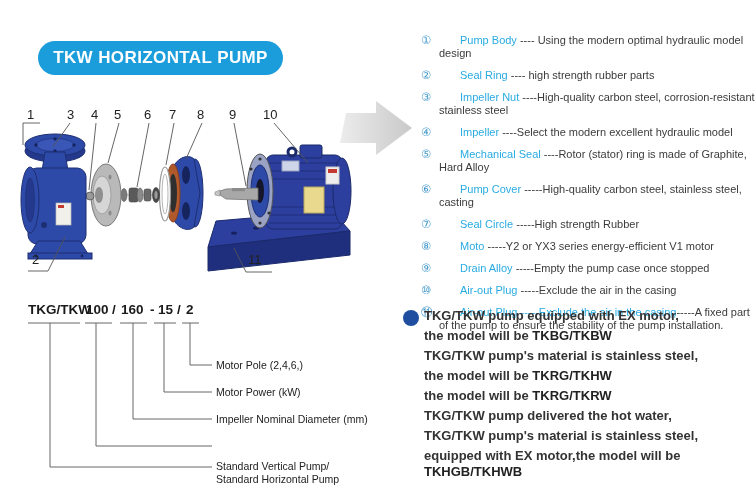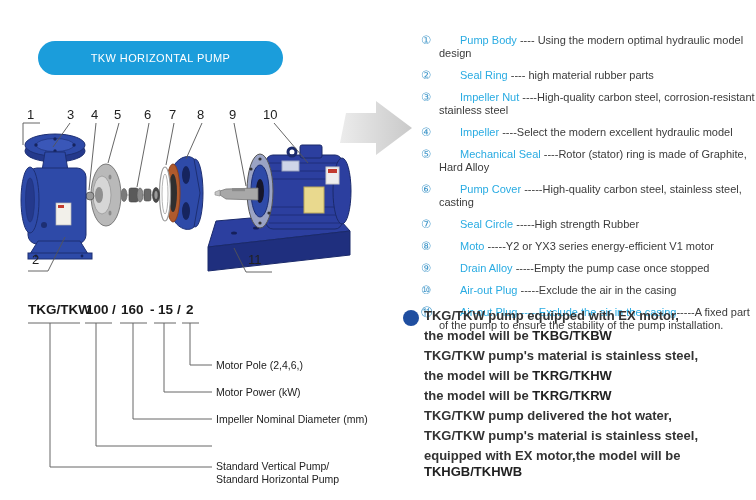--- a/index.html
+++ b/index.html
@@ -1,21 +1,21 @@
 <!DOCTYPE html>
 <html><head>
 <meta charset="utf-8">
 <style>
   html,body{margin:0;padding:0;background:#fff;}
   .page{position:relative;width:756px;height:500px;background:#ffffff;overflow:hidden;
         font-family:"Liberation Sans",sans-serif;color:#333;}
   
   .banner{position:absolute;left:38px;top:41px;width:245px;height:34px;background:#1b9ddb;
           border-radius:17px;display:flex;align-items:center;justify-content:center;}
-  .banner span{color:#fff;font-weight:normal;font-size:11px;letter-spacing:.4px;}
+  .banner span{color:#fff;font-weight:bold;font-size:17px;letter-spacing:.4px;}
   
   .diagram{position:absolute;left:20px;top:95px;width:400px;height:200px;}
   .diagram svg{position:absolute;left:0;top:0;}
   .part-label{position:absolute;font-size:13px;color:#222;line-height:14px;}
   
   .parts-list{position:absolute;left:421px;top:34px;width:335px;list-style:none;margin:0;padding:0;}
   .parts-list li{position:relative;padding-left:18px;margin-bottom:9px;font-size:11px;line-height:13px;color:#3b3b3b;}
   .pnum{position:absolute;left:0;top:0;color:#3f96c9;font-size:11.5px;}
   .pname{color:#29abe2;padding-left:21px;}
   
@@ -168,21 +168,21 @@
     <div class="part-label" style="left:149px;top:13px">7</div>
     <div class="part-label" style="left:177px;top:13px">8</div>
     <div class="part-label" style="left:209px;top:13px">9</div>
     <div class="part-label" style="left:243px;top:13px">10</div>
     <div class="part-label" style="left:12px;top:158px">2</div>
     <div class="part-label" style="left:228px;top:158px">11</div>
   </div>
 
   <ul class="parts-list">
     <li><span class="pnum">①</span><span class="pname">Pump Body</span><span class="pdesc"> ---- Using the modern optimal hydraulic model design</span></li>
-    <li><span class="pnum">②</span><span class="pname">Seal Ring</span><span class="pdesc"> ---- high material rubber parts</span></li>
+    <li><span class="pnum">②</span><span class="pname">Seal Ring</span><span class="pdesc"> ---- high strength rubber parts</span></li>
     <li><span class="pnum">③</span><span class="pname">Impeller Nut</span><span class="pdesc"> ----High-quality carbon steel, corrosion-resistant stainless steel</span></li>
     <li><span class="pnum">④</span><span class="pname">Impeller</span><span class="pdesc"> ----Select the modern excellent hydraulic model</span></li>
     <li><span class="pnum">⑤</span><span class="pname">Mechanical Seal</span><span class="pdesc"> ----Rotor (stator) ring is made of Graphite, Hard Alloy</span></li>
     <li><span class="pnum">⑥</span><span class="pname">Pump Cover</span><span class="pdesc"> -----High-quality carbon steel, stainless steel, casting</span></li>
     <li><span class="pnum">⑦</span><span class="pname">Seal Circle</span><span class="pdesc"> -----High strength Rubber</span></li>
     <li><span class="pnum">⑧</span><span class="pname">Moto</span><span class="pdesc"> -----Y2 or YX3 series energy-efficient V1 motor</span></li>
     <li><span class="pnum">⑨</span><span class="pname">Drain Alloy</span><span class="pdesc"> -----Empty the pump case once stopped</span></li>
     <li><span class="pnum">⑩</span><span class="pname">Air-out Plug</span><span class="pdesc"> -----Exclude the air in the casing</span></li>
     <li><span class="pnum">⑪</span><span class="pname">Air-out Plug -----Exclude the air in the casing</span><span class="pdesc">-----A fixed part of the pump to ensure the stability of the pump installation.</span></li>
   </ul>

